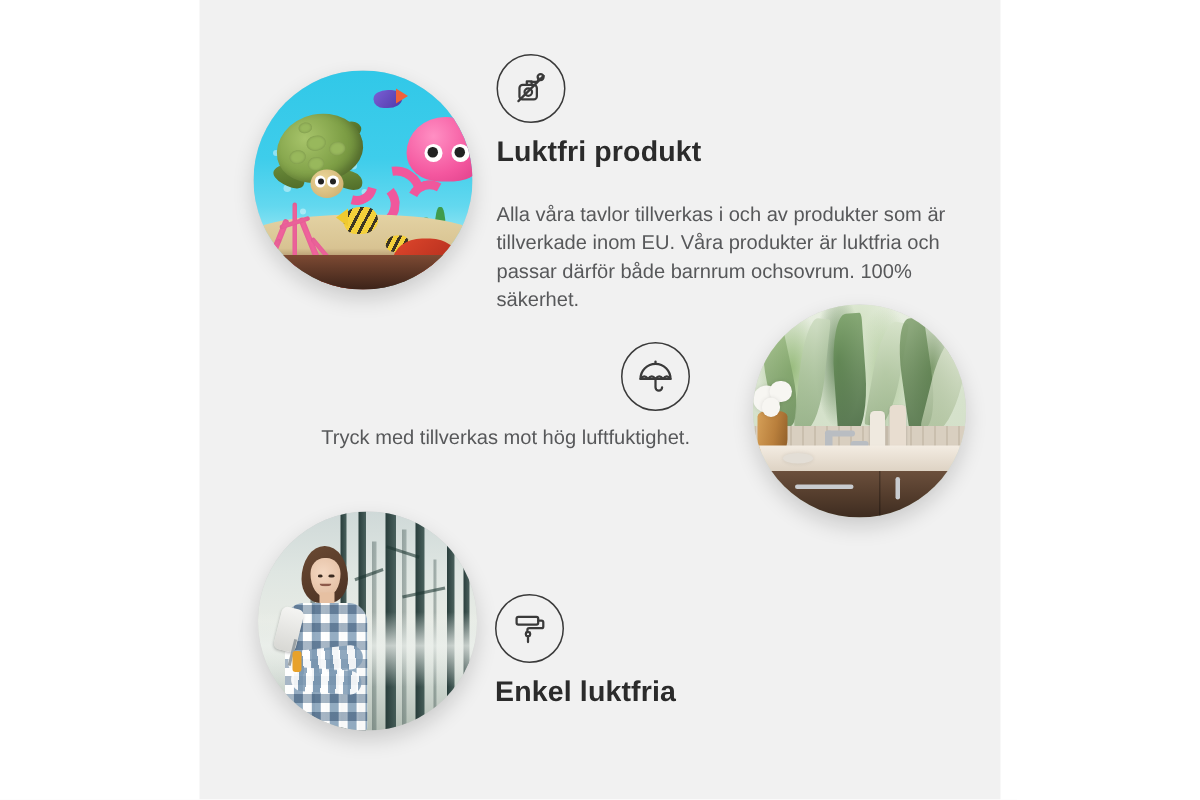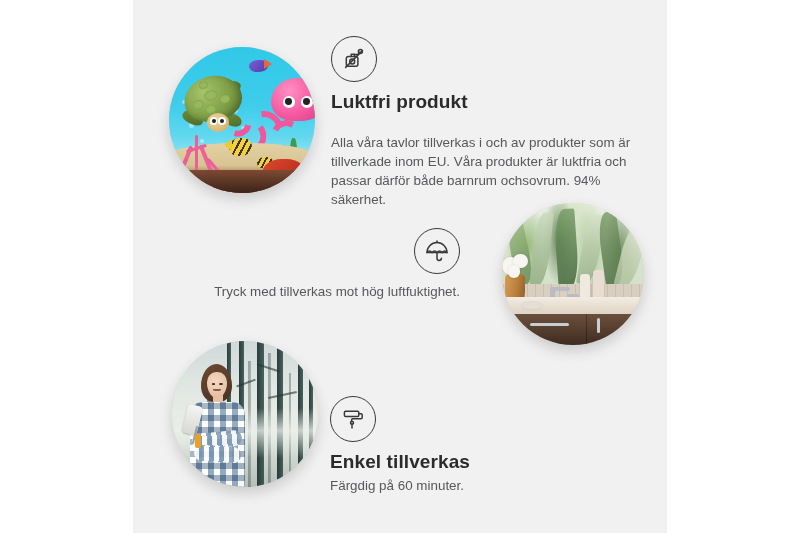--- a/index.html
+++ b/index.html
@@ -398,21 +398,21 @@
         <svg width="28" height="28" viewBox="0 0 28 28" fill="none" stroke="#3a3a3a" stroke-width="1.5" stroke-linecap="round" stroke-linejoin="round">
           <path d="M8.5 11.5 h7.2 a2.2 2.2 0 0 1 2.2 2.2 v5.6 a2 2 0 0 1 -2 2 h-7.6 a2 2 0 0 1 -2 -2 v-5.6 a2.2 2.2 0 0 1 2.2 -2.2 z"></path>
           <path d="M11.2 11.5 v-2.2 h3.2 v2.2"></path>
           <path d="M14.4 9.6 h2.6 a2 2 0 0 0 2 -2 v-0.6"></path>
           <circle cx="20.4" cy="6.4" r="2"></circle>
           <circle cx="12.2" cy="16.4" r="2.5"></circle>
           <path d="M5.6 22.4 L22.4 5.6"></path>
         </svg>
       </div>
       <div class="f-title">Luktfri produkt</div>
-      <div class="f-body">Alla våra tavlor tillverkas i och av produkter som är tillverkade inom EU. Våra produkter är luktfria och passar därför både barnrum ochsovrum. 94% säkerhet.</div>
+      <div class="f-body">Alla våra tavlor tillverkas i och av produkter som är tillverkade inom EU. Våra produkter är luktfria och passar därför både barnrum ochsovrum. 100% säkerhet.</div>
     </div>
 
     <div class="feature" id="feature-waterproof" style="left:27px; top:228px;">
       <div class="icon-wrap">
         <div class="icon-circle">
           <svg width="28" height="28" viewBox="0 0 28 28" fill="none" stroke="#3a3a3a" stroke-width="1.5" stroke-linecap="round" stroke-linejoin="round">
             <path d="M4 15.6 a10 10 0 0 1 20 0 z"></path>
             <path d="M14 5.6 v-1.6"></path>
             <path d="M14 15.6 v5.6 a2.2 2.2 0 0 0 4.4 0"></path>
             <path d="M4 15.6 q2.5 -3.4 5 0 q2.5 -3.4 5 0 q2.5 -3.4 5 0 q2.5 -3.4 5 0"></path>
@@ -424,18 +424,17 @@
 
     <div class="feature" id="feature-mounting" style="left:197px; top:396px;">
       <div class="icon-circle">
         <svg width="28" height="28" viewBox="0 0 28 28" fill="none" stroke="#3a3a3a" stroke-width="1.5" stroke-linecap="round" stroke-linejoin="round">
           <rect x="5.4" y="6.2" width="14.4" height="5.2" rx="1.2"></rect>
           <path d="M19.8 8.8 h2.2 a1.2 1.2 0 0 1 1.2 1.2 v2.6 a1.2 1.2 0 0 1 -1.2 1.2 h-8.2 a1.2 1.2 0 0 0 -1.2 1.2 v1.4"></path>
           <rect x="11.6" y="16.4" width="2.8" height="2.6" rx="0.8"></rect>
           <path d="M13 19 v4"></path>
         </svg>
       </div>
-      <div class="f-title">Enkel tillverkas</div>
-      <div class="f-body">Färgdig på 60 minuter.</div>
+      <div class="f-title">Enkel luktfria</div>
     </div>
 
   </div>
 </div>
 
 </body></html>

